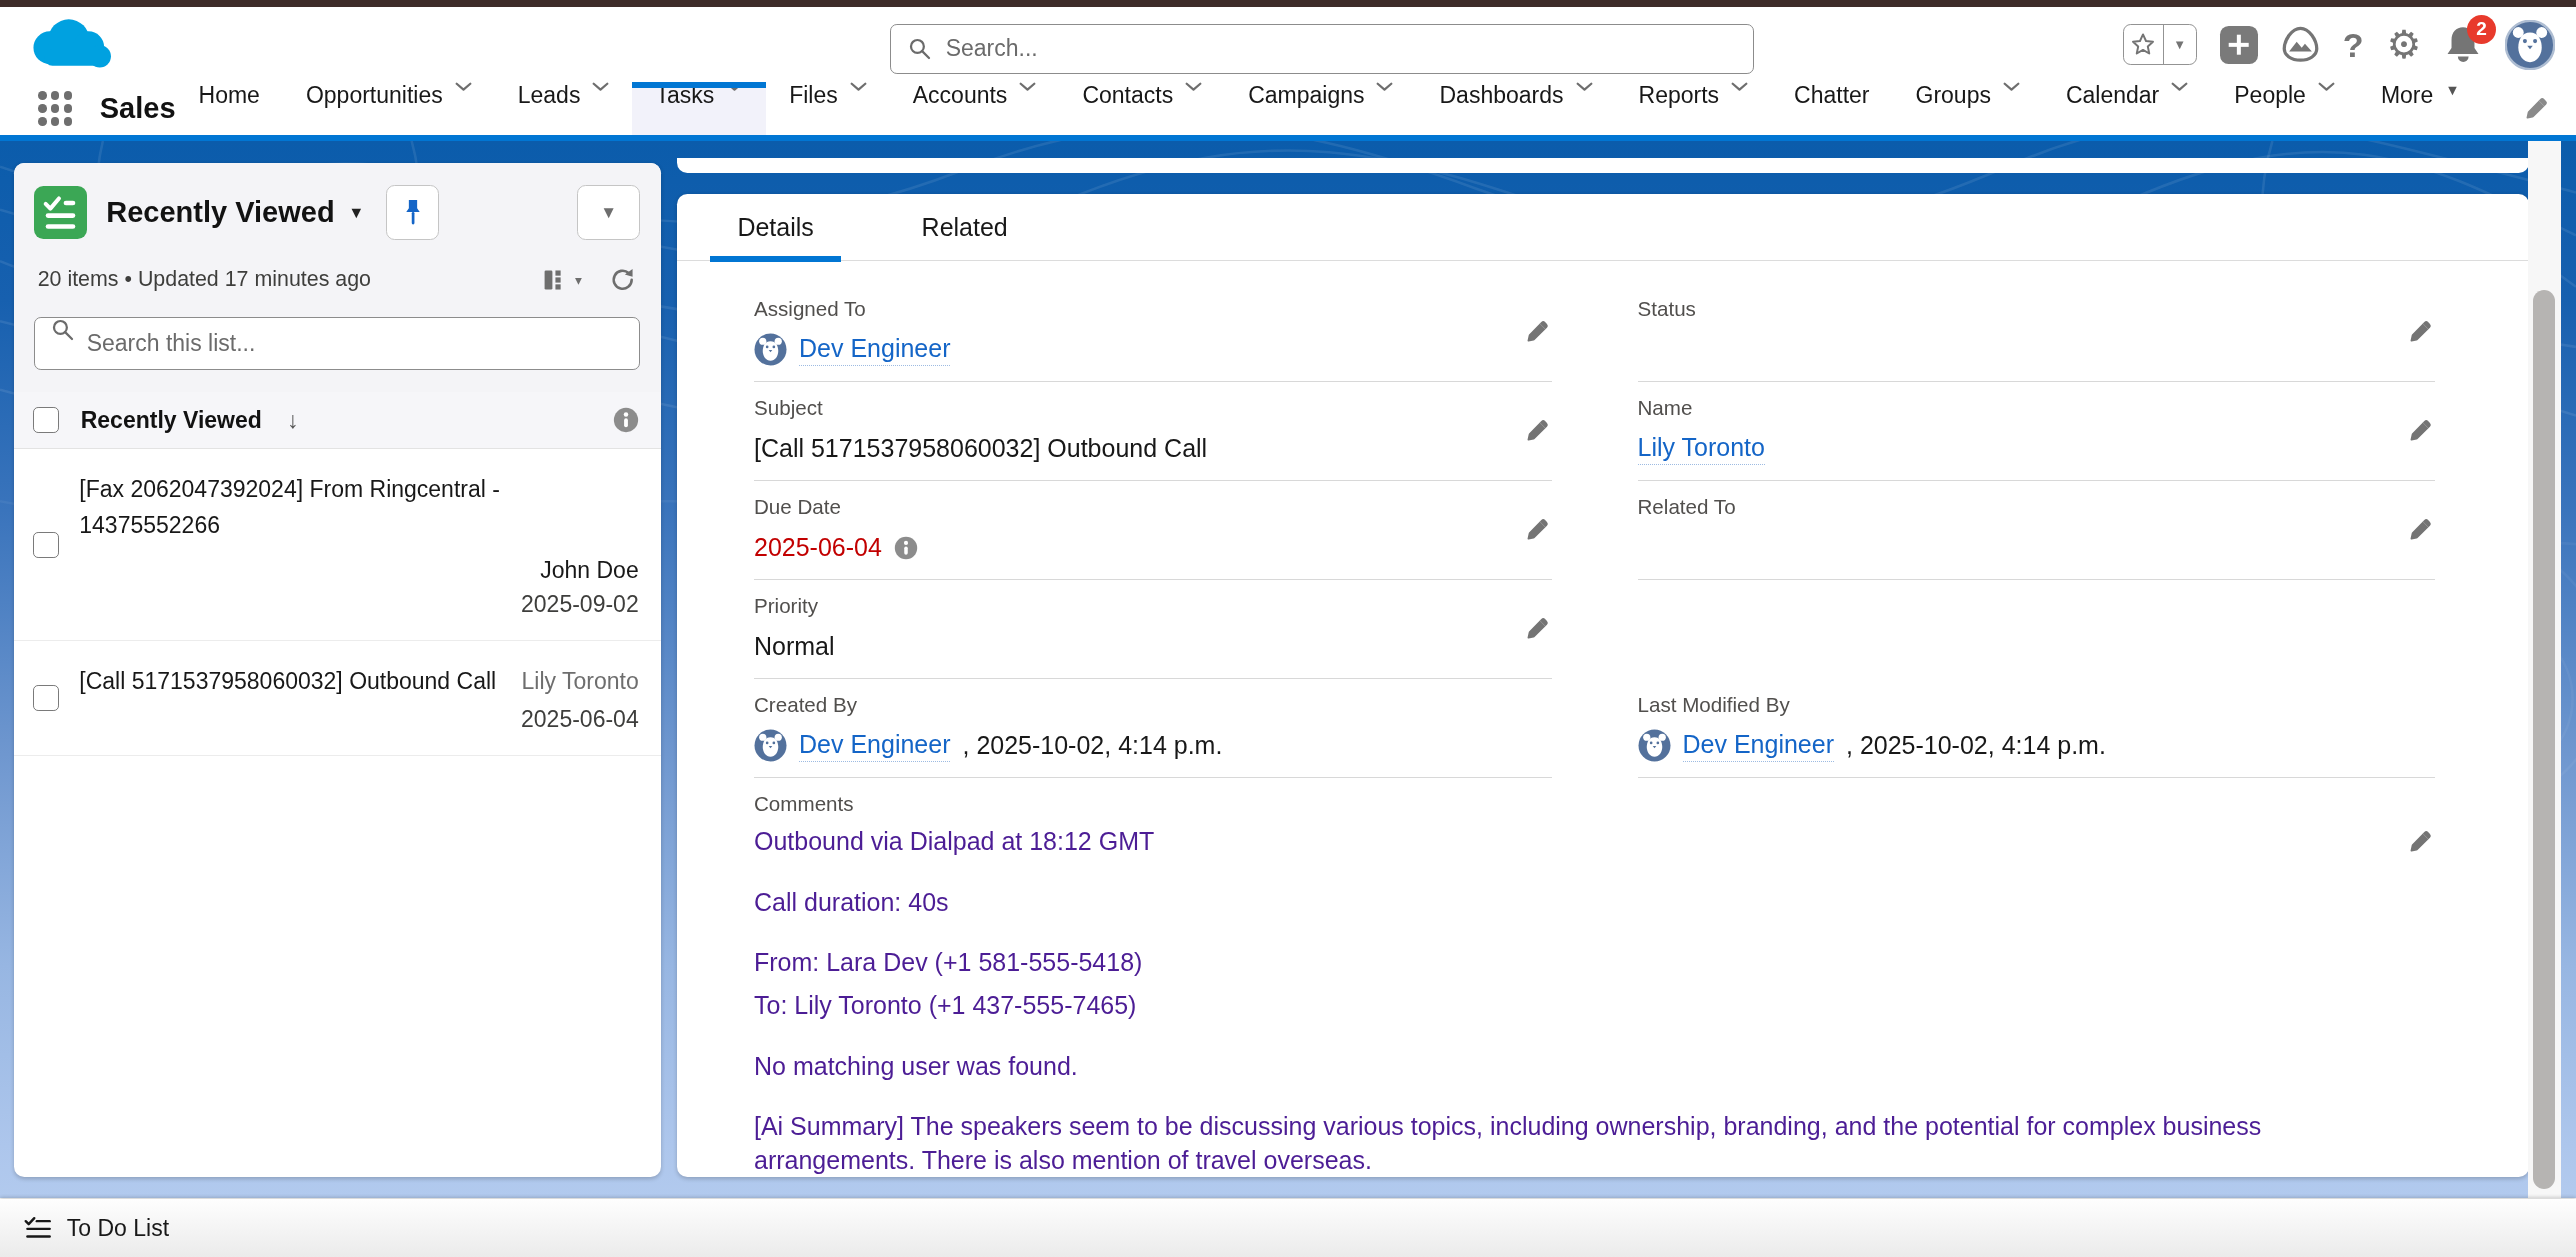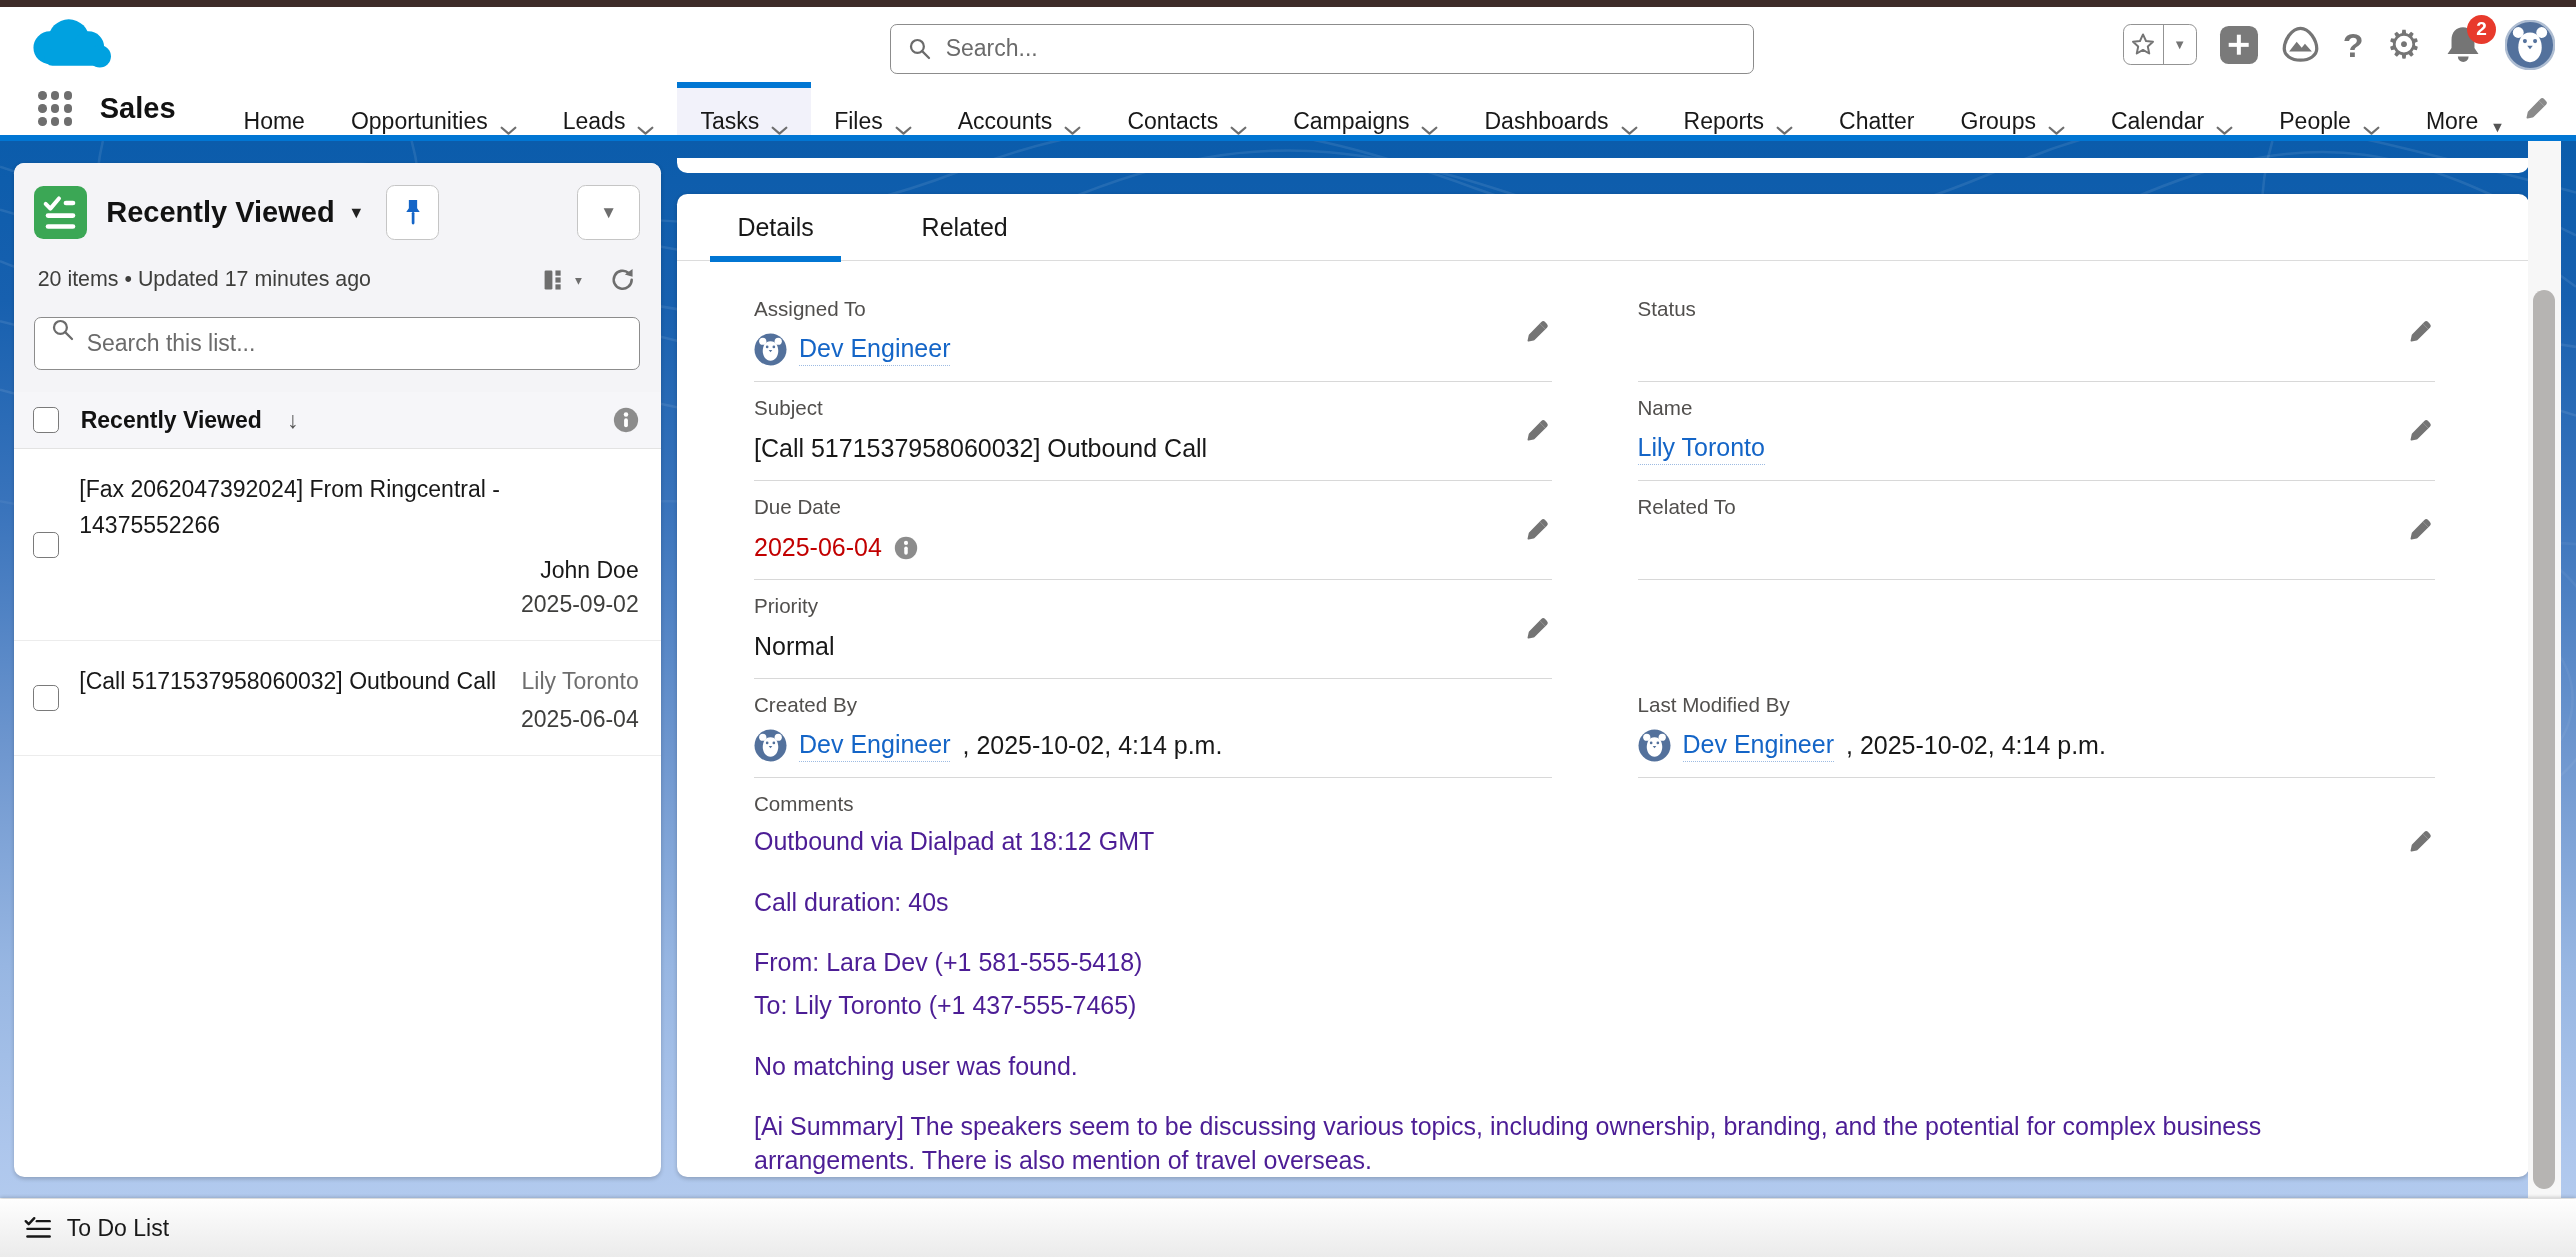--- a/index.html
+++ b/index.html
@@ -27,23 +27,23 @@
 .plusbtn::after{width:4.3px;height:20.6px;transform:translate(-50%,-50%)}
 .helpq{font-size:34px;font-weight:700;color:#757575;line-height:1}
 .gearc{font-size:39px;color:#757575;line-height:1}
 .bellwrap{position:relative}
 .badge{position:absolute;top:-10.3px;right:-13.7px;min-width:29px;height:29px;border-radius:14.6px;background:#e83a2c;color:#fff;font-size:19px;font-weight:700;display:flex;align-items:center;justify-content:center;padding:0 5.1px}
 
 
 #navbar{position:absolute;left:0;top:82px;width:2576px;height:53px;background:#fff;display:flex;align-items:stretch;padding-left:38px}
 .waffle{align-self:center;display:grid;grid-template-columns:repeat(3,8.6px);grid-gap:4.3px;margin-right:27.4px}
 .waffle i{width:8.6px;height:8.6px;border-radius:50%;background:#6e6e6e}
-.appname{align-self:center;font-size:29px;font-weight:700;margin-right:45px;color:#121212}
+.appname{align-self:center;font-size:29px;font-weight:700;color:#121212}
 #navitems{display:flex;align-items:stretch}
-.navitem{display:flex;align-items:flex-end;gap:12px;padding:0 23px;font-size:23px;color:#181818;position:relative;cursor:pointer}
+.navitem{display:flex;align-items:flex-start;gap:12px;padding:0 23px;font-size:23px;color:#181818;position:relative;cursor:pointer}
 .navitem.active{background:#f2f2fa}
 .navitem.active::before{content:"";position:absolute;left:0;top:0;right:0;height:6px;background:#0176d3}
 .morecaret{font-size:14.6px;color:#555}
 .navpencil{position:absolute;right:27.4px;top:50%;transform:translateY(-50%)}
 
 
 #blueline{position:absolute;left:0;top:135px;width:2576px;height:6px;background:#0176d3}
 #canvas{position:absolute;left:0;top:141px;width:2576px;height:1057px;background:linear-gradient(180deg,#0b5cab 0%,#1760af 15%,#3a74bc 35%,#6f97cf 58%,#97b6e2 78%,#adc6ec 95%,#b2caee 100%)}
 #canvas svg{position:absolute;left:0;top:0}
 #strip-above{position:absolute;left:677px;top:158px;width:1852px;height:14.6px;background:#fff;border-radius:0 0 10.3px 10.3px}

